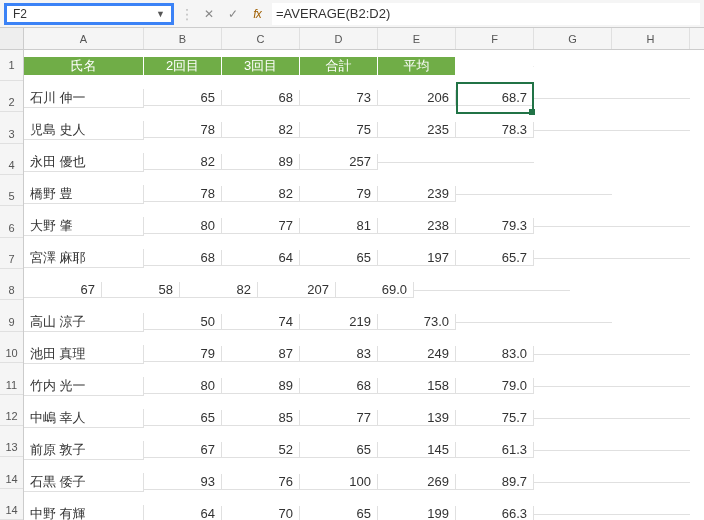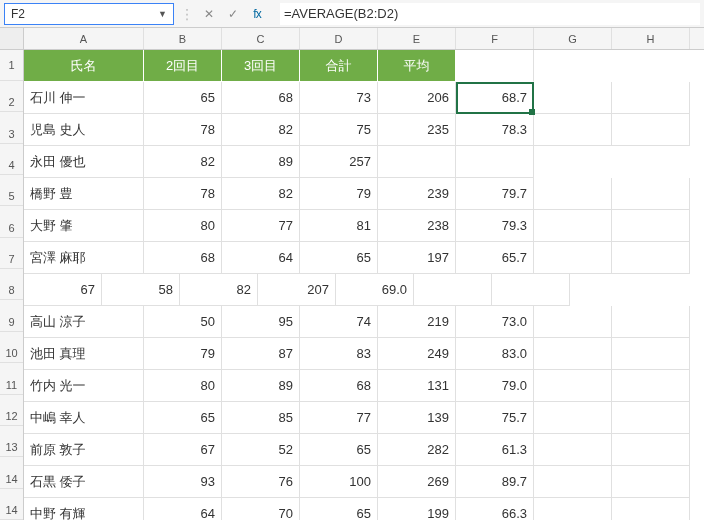--- a/index.html
+++ b/index.html
@@ -18,21 +18,21 @@
     height: 28px;
     border-bottom: 1px solid #ccc;
     background: #f5f5f5;
     padding: 2px 4px;
     gap: 6px;
   }
   .name-box {
     width: 170px;
     height: 22px;
     background: #fff;
-    border: 1px solid #3b82f6;
+    border: 3px solid #3b82f6;
     display: flex;
     align-items: center;
     justify-content: space-between;
     padding: 0 6px;
     font-size: 12px;
   }
   .name-box .dd {
     font-size: 9px;
     color: #555;
   }
@@ -44,41 +44,42 @@
     width: 18px;
     height: 18px;
     display: flex;
     align-items: center;
     justify-content: center;
     color: #888;
     font-size: 12px;
     cursor: default;
   }
   .fb-btn.fx {
-    color: #0369a1;
+    font-style: italic;
+    color: #a16207;
     letter-spacing: -1px;
   }
   .formula-input {
     flex: 1;
     height: 22px;
     border: none;
     background: #fff;
     font-size: 13px;
     padding: 0 4px;
     color: #333;
     outline: none;
     font-family: inherit;
   }
   .underline-red {
     position: absolute;
     height: 3px;
     background: red;
     top: 25px;
   }
-  .formula-wrap { position: relative; flex: 1; display: flex; align-items: flex-start; margin-left: 8px; }
+  .formula-wrap { position: relative; flex: 1; display: flex; align-items: flex-start; }
 
   .grid-wrap {
     display: flex;
     height: calc(100% - 28px);
     position: relative;
   }
   .row-headers {
     display: flex;
     flex-direction: column;
     width: 24px;
@@ -118,20 +119,21 @@
     display: flex;
     align-items: center;
     justify-content: center;
     font-size: 11px;
     color: #555;
     border-right: 1px solid #e0e0e0;
   }
   .row {
     display: flex;
     height: 32px;
+    align-items: center;
   }
   .cell {
     border-right: 1px solid #e0e0e0;
     border-bottom: 1px solid #e0e0e0;
     display: flex;
     align-items: center;
     padding: 0 6px;
     font-size: 13px;
     overflow: hidden;
     white-space: nowrap;
@@ -256,21 +258,20 @@
           <div class="cell colE num">257</div>
           <div class="cell colG"></div>
           <div class="cell colH"></div>
         </div>
         <div class="row">
           <div class="cell colA">橋野 豊</div>
           <div class="cell colB num">78</div>
           <div class="cell colC num">82</div>
           <div class="cell colD num">79</div>
           <div class="cell colE num">239</div>
-          <div class="cell colF num">79.7</div>
           <div class="cell colG"></div>
           <div class="cell colH"></div>
         </div>
         <div class="row">
           <div class="cell colA">大野 肇</div>
           <div class="cell colB num">80</div>
           <div class="cell colC num">77</div>
           <div class="cell colD num">81</div>
           <div class="cell colE num">238</div>
           <div class="cell colF num">79.3</div>
@@ -292,21 +293,20 @@
           <div class="cell colC num">58</div>
           <div class="cell colD num">82</div>
           <div class="cell colE num">207</div>
           <div class="cell colF num">69.0</div>
           <div class="cell colG"></div>
           <div class="cell colH"></div>
         </div>
         <div class="row">
           <div class="cell colA">高山 涼子</div>
           <div class="cell colB num">50</div>
-          <div class="cell colC num">95</div>
           <div class="cell colD num">74</div>
           <div class="cell colE num">219</div>
           <div class="cell colF num">73.0</div>
           <div class="cell colG"></div>
           <div class="cell colH"></div>
         </div>
         <div class="row">
           <div class="cell colA">池田 真理</div>
           <div class="cell colB num">79</div>
           <div class="cell colC num">87</div>
@@ -314,41 +314,41 @@
           <div class="cell colE num">249</div>
           <div class="cell colF num">83.0</div>
           <div class="cell colG"></div>
           <div class="cell colH"></div>
         </div>
         <div class="row">
           <div class="cell colA">竹内 光一</div>
           <div class="cell colB num">80</div>
           <div class="cell colC num">89</div>
           <div class="cell colD num">68</div>
-          <div class="cell colE num">131</div>
+          <div class="cell colE num">158</div>
           <div class="cell colF num">79.0</div>
           <div class="cell colG"></div>
           <div class="cell colH"></div>
         </div>
         <div class="row">
           <div class="cell colA">中嶋 幸人</div>
           <div class="cell colB num">65</div>
           <div class="cell colC num">85</div>
           <div class="cell colD num">77</div>
           <div class="cell colE num">139</div>
           <div class="cell colF num">75.7</div>
           <div class="cell colG"></div>
           <div class="cell colH"></div>
         </div>
         <div class="row">
           <div class="cell colA">前原 敦子</div>
           <div class="cell colB num">67</div>
           <div class="cell colC num">52</div>
           <div class="cell colD num">65</div>
-          <div class="cell colE num">282</div>
+          <div class="cell colE num">145</div>
           <div class="cell colF num">61.3</div>
           <div class="cell colG"></div>
           <div class="cell colH"></div>
         </div>
         <div class="row">
           <div class="cell colA">石黒 倭子</div>
           <div class="cell colB num">93</div>
           <div class="cell colC num">76</div>
           <div class="cell colD num">100</div>
           <div class="cell colE num">269</div>

